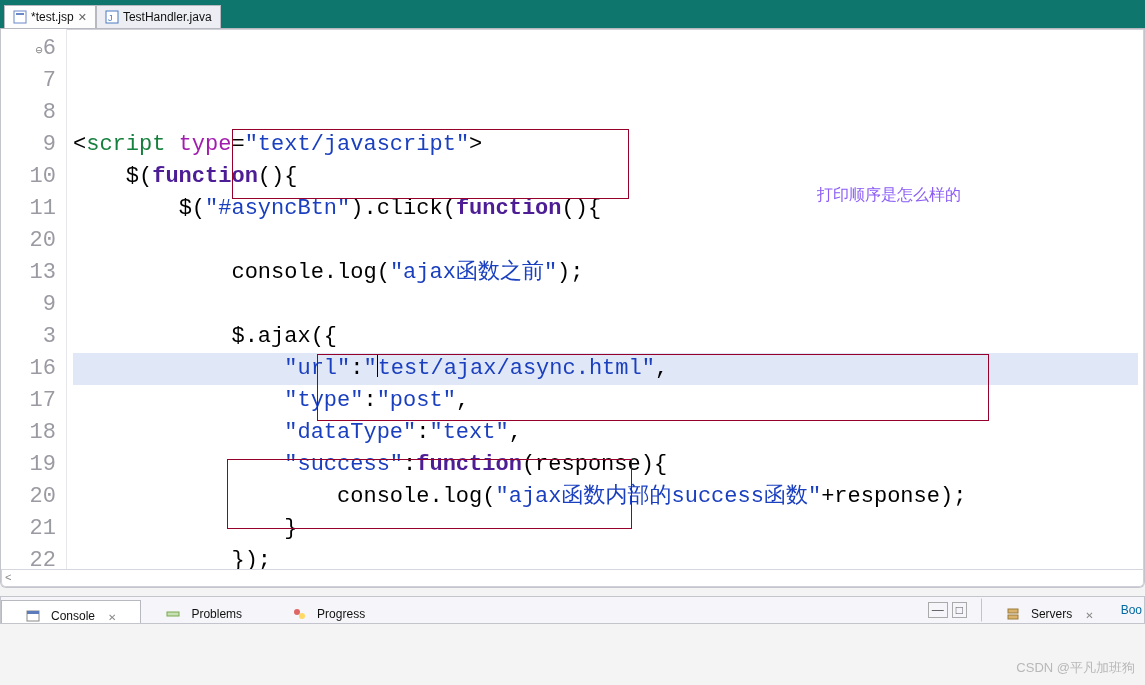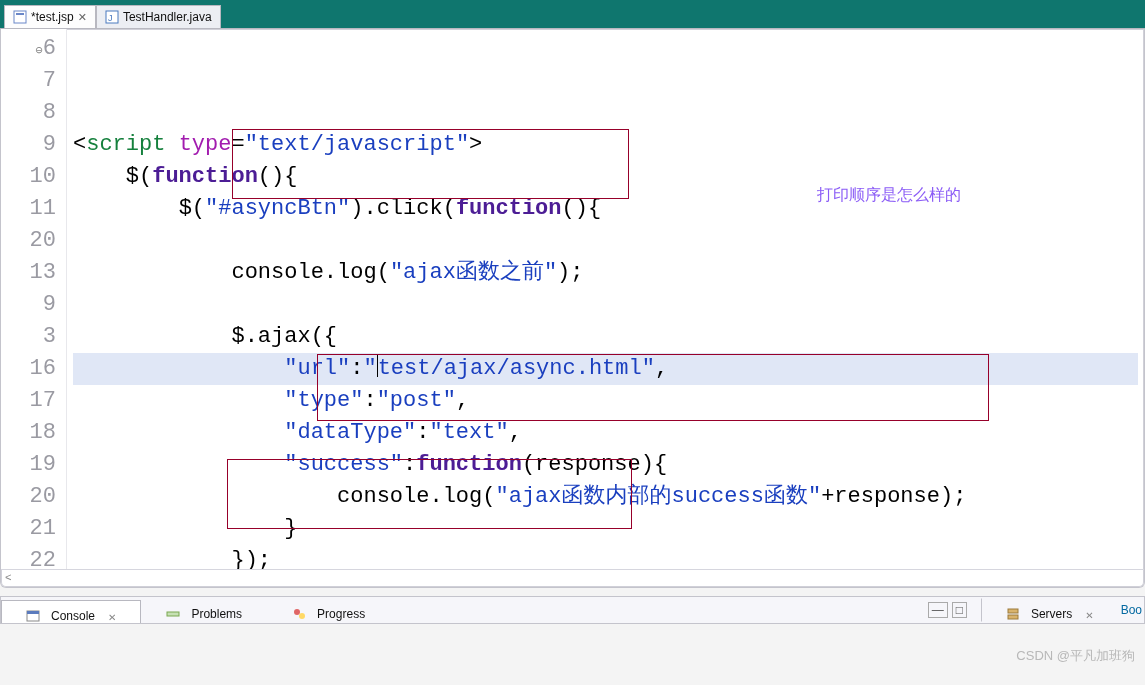--- a/index.html
+++ b/index.html
@@ -23,21 +23,21 @@
   .attr{color:#a21caf;}
   .pun{color:#000;}
   .redbox{position:absolute;border:1.5px solid #97002a;z-index:3;pointer-events:none;}
   .annot{position:absolute;font-family:"Microsoft YaHei",SimSun,sans-serif;font-size:16px;color:#8b5cf6;z-index:4;}
   .hscroll{height:16px;border-top:1px solid #d6d6de;display:flex;align-items:center;padding:0 4px;color:#888;font-size:11px;}
   .bottombar{display:flex;align-items:center;height:26px;border:1px solid #c4c4cc;background:#f6f6fa;font-family:Segoe UI,Tahoma,sans-serif;font-size:12px;margin-top:8px;}
   .bottombar .view{display:flex;align-items:flex-end;gap:11px;padding:0 24px;height:22px;border:1px solid transparent;}
   .bottombar .view.active{background:#fff;border:1px solid #b8b8c0;border-bottom:none;margin-top:3px;}
   .spacer{flex:1;}
   .tbicons{display:flex;gap:4px;padding-right:6px;color:#555;font-size:12px;}
-  .watermark{position:absolute;right:10px;bottom:20px;font-family:Segoe UI,"Microsoft YaHei",sans-serif;font-size:13px;color:#b8b8b8;z-index:10;}
+  .watermark{position:absolute;right:10px;bottom:8px;font-family:Segoe UI,"Microsoft YaHei",sans-serif;font-size:13px;color:#b8b8b8;z-index:10;}
   .caret{display:inline-block;width:1px;height:22px;background:#000;vertical-align:middle;position:relative;top:-2px;}
   .rule{display:inline-block;}
 </style>
 </head>
 <body>
 
 <div class="tabbar">
   <div class="tab">
     <span class="ico">
       <svg width="14" height="14">

